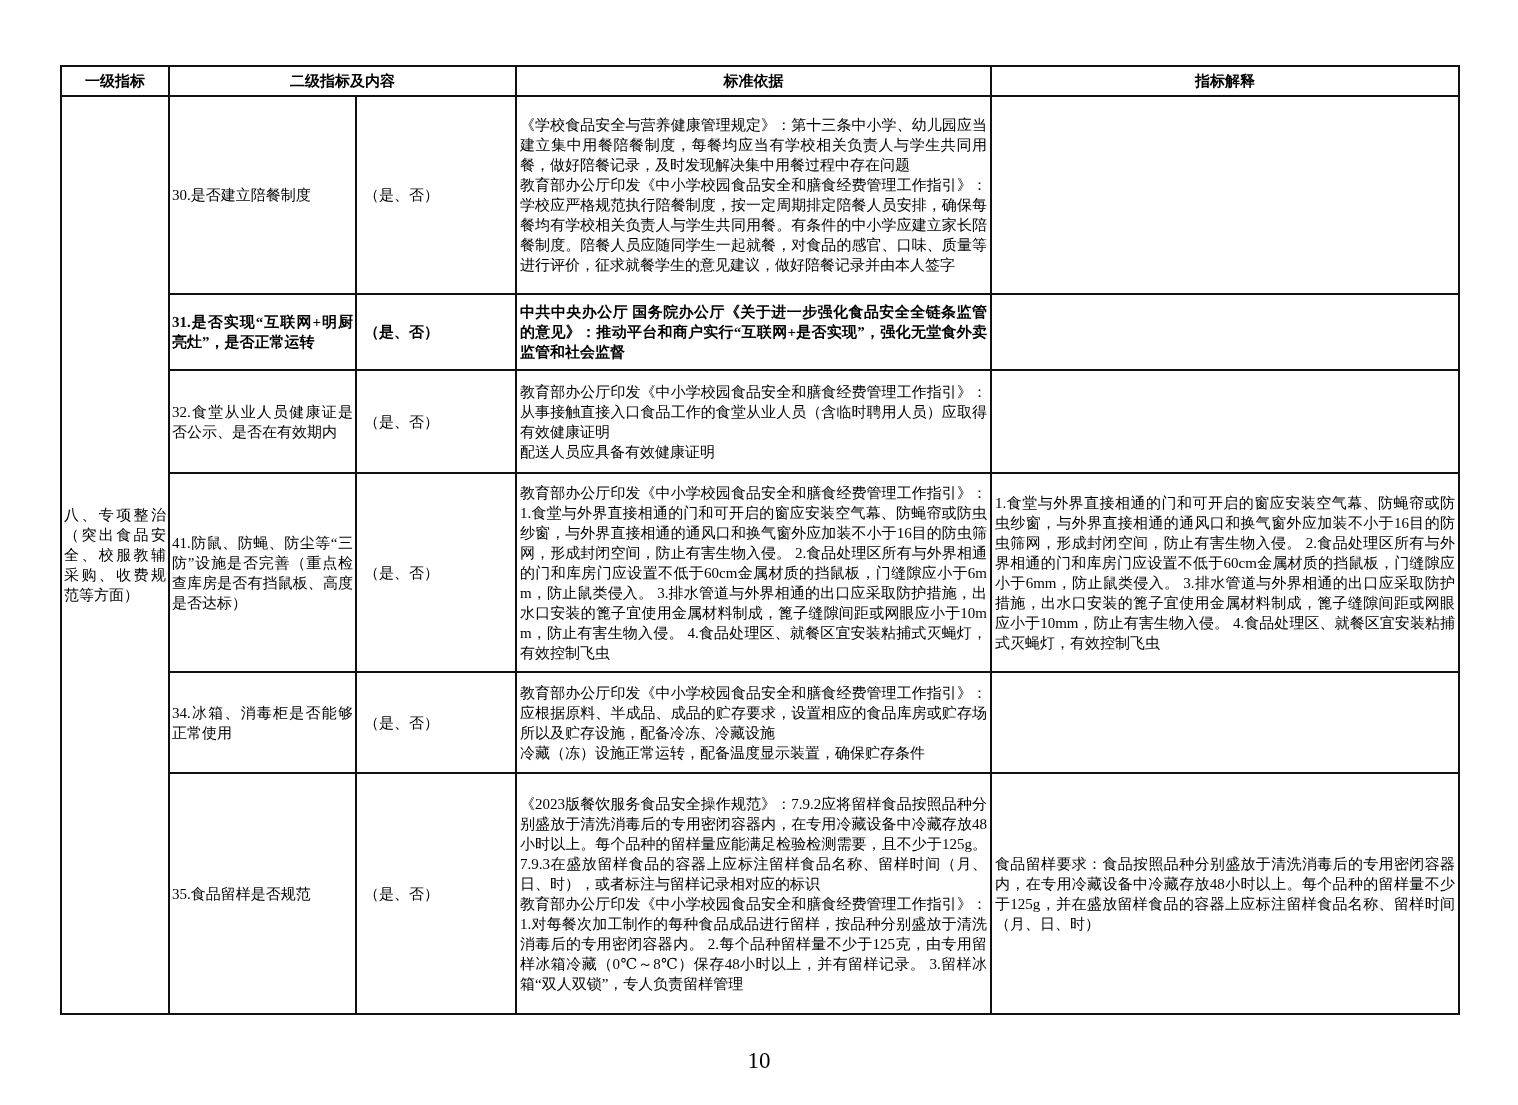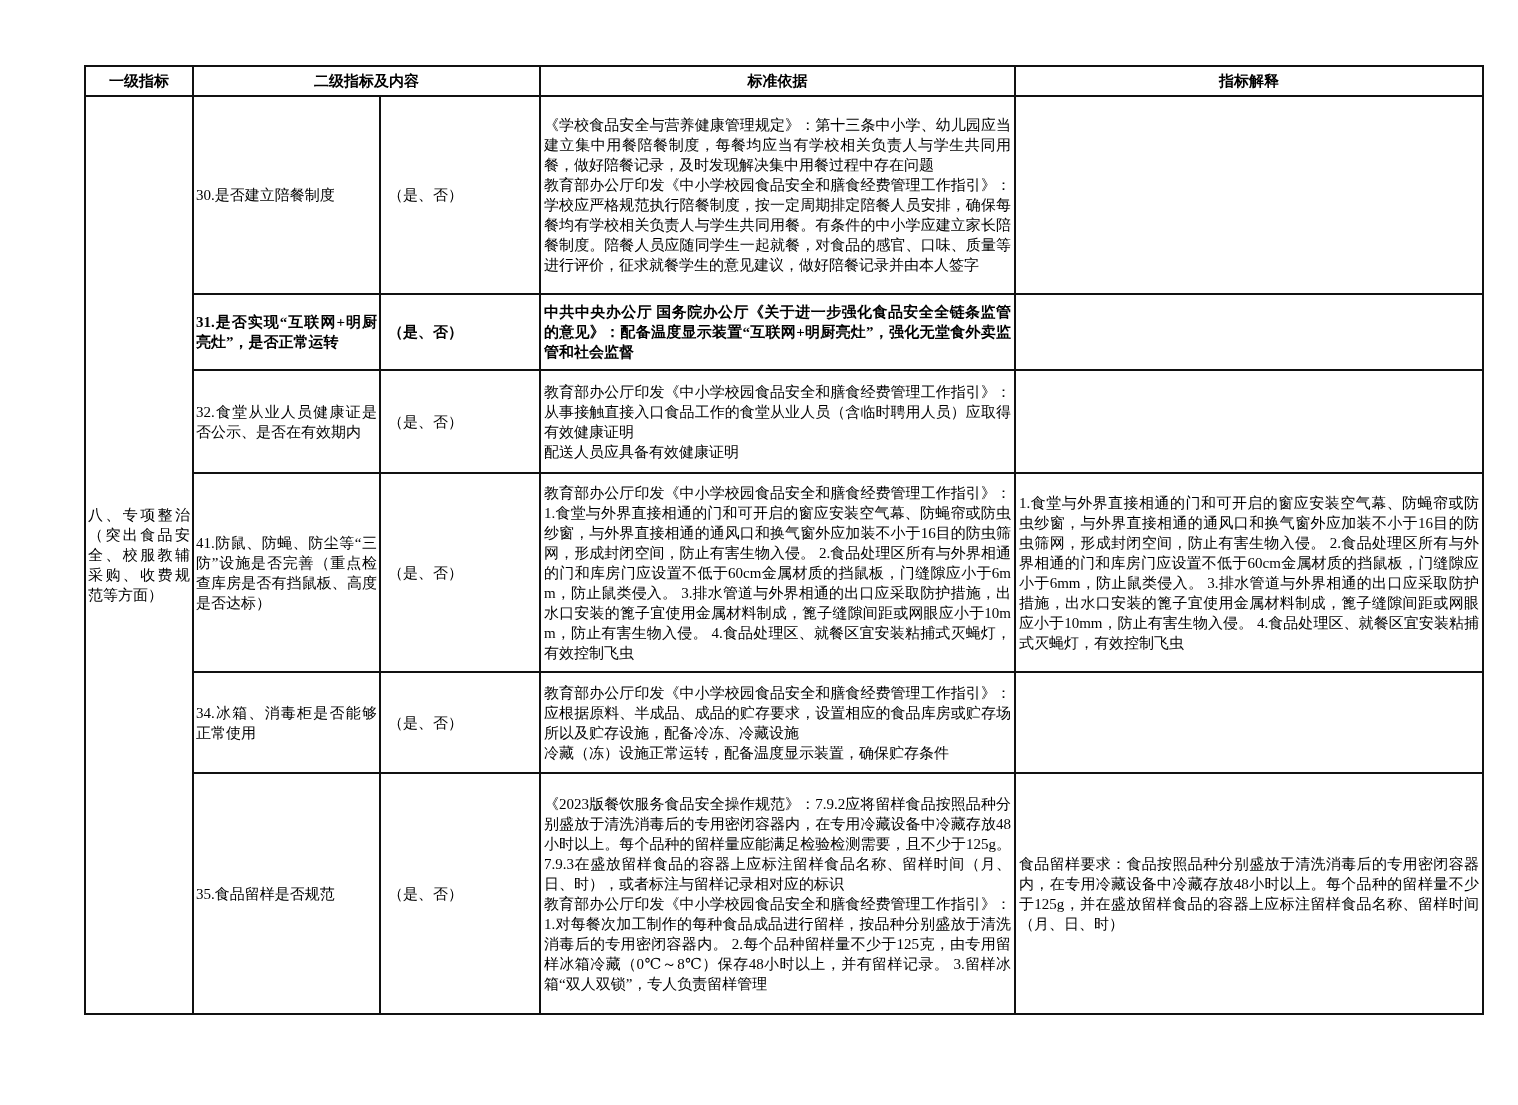--- a/index.html
+++ b/index.html
@@ -12,21 +12,20 @@
     overflow: hidden;
   }
   .page { position: absolute; inset: 0; background: #fff; }
 
   table.doc-table {
     position: absolute;
     left: 60px; top: 65px;
     width: 1398px;
     border-collapse: collapse;
     table-layout: fixed;
-    margin-left: 24px;
   }
   .doc-table th, .doc-table td {
     border: 2px solid #111;
     padding: 1px 4px;
     font-size: 15px;
     line-height: 20px;
     word-break: break-all;
     overflow: hidden;
   }
   .doc-table th {
@@ -111,21 +110,21 @@
       <td class="ind-cell">30.是否建立陪餐制度</td>
       <td class="opt-cell">（是、否）</td>
       <td class="std-cell">《学校食品安全与营养健康管理规定》：第十三条中小学、幼儿园应当建立集中用餐陪餐制度，每餐均应当有学校相关负责人与学生共同用餐，做好陪餐记录，及时发现解决集中用餐过程中存在问题
 教育部办公厅印发《中小学校园食品安全和膳食经费管理工作指引》：学校应严格规范执行陪餐制度，按一定周期排定陪餐人员安排，确保每餐均有学校相关负责人与学生共同用餐。有条件的中小学应建立家长陪餐制度。陪餐人员应随同学生一起就餐，对食品的感官、口味、质量等进行评价，征求就餐学生的意见建议，做好陪餐记录并由本人签字</td>
       <td class="exp-cell"></td>
     </tr>
 
     <tr class="r31">
       <td class="ind-cell">31.是否实现“互联网+明厨亮灶”，是否正常运转</td>
       <td class="opt-cell">（是、否）</td>
-      <td class="std-cell">中共中央办公厅 国务院办公厅《关于进一步强化食品安全全链条监管的意见》：配备温度显示装置“互联网+明厨亮灶”，强化无堂食外卖监管和社会监督</td>
+      <td class="std-cell">中共中央办公厅 国务院办公厅《关于进一步强化食品安全全链条监管的意见》：推动平台和商户实行“互联网+是否实现”，强化无堂食外卖监管和社会监督</td>
       <td class="exp-cell"></td>
     </tr>
 
     <tr class="r32">
       <td class="ind-cell">32.食堂从业人员健康证是否公示、是否在有效期内</td>
       <td class="opt-cell">（是、否）</td>
       <td class="std-cell">教育部办公厅印发《中小学校园食品安全和膳食经费管理工作指引》：从事接触直接入口食品工作的食堂从业人员（含临时聘用人员）应取得有效健康证明
 配送人员应具备有效健康证明</td>
       <td class="exp-cell"></td>
     </tr>
@@ -148,14 +147,15 @@
     <tr class="r35">
       <td class="ind-cell">35.食品留样是否规范</td>
       <td class="opt-cell">（是、否）</td>
       <td class="std-cell">《2023版餐饮服务食品安全操作规范》：7.9.2应将留样食品按照品种分别盛放于清洗消毒后的专用密闭容器内，在专用冷藏设备中冷藏存放48小时以上。每个品种的留样量应能满足检验检测需要，且不少于125g。7.9.3在盛放留样食品的容器上应标注留样食品名称、留样时间（月、日、时），或者标注与留样记录相对应的标识
 教育部办公厅印发《中小学校园食品安全和膳食经费管理工作指引》：1.对每餐次加工制作的每种食品成品进行留样，按品种分别盛放于清洗消毒后的专用密闭容器内。 2.每个品种留样量不少于125克，由专用留样冰箱冷藏（0℃～8℃）保存48小时以上，并有留样记录。 3.留样冰箱“双人双锁”，专人负责留样管理</td>
       <td class="exp-cell">食品留样要求：食品按照品种分别盛放于清洗消毒后的专用密闭容器内，在专用冷藏设备中冷藏存放48小时以上。每个品种的留样量不少于125g，并在盛放留样食品的容器上应标注留样食品名称、留样时间（月、日、时）</td>
     </tr>
   </tbody>
     </table>
 
+  <div class="page-number">10</div>
 
 </div>
 
 </body></html>

